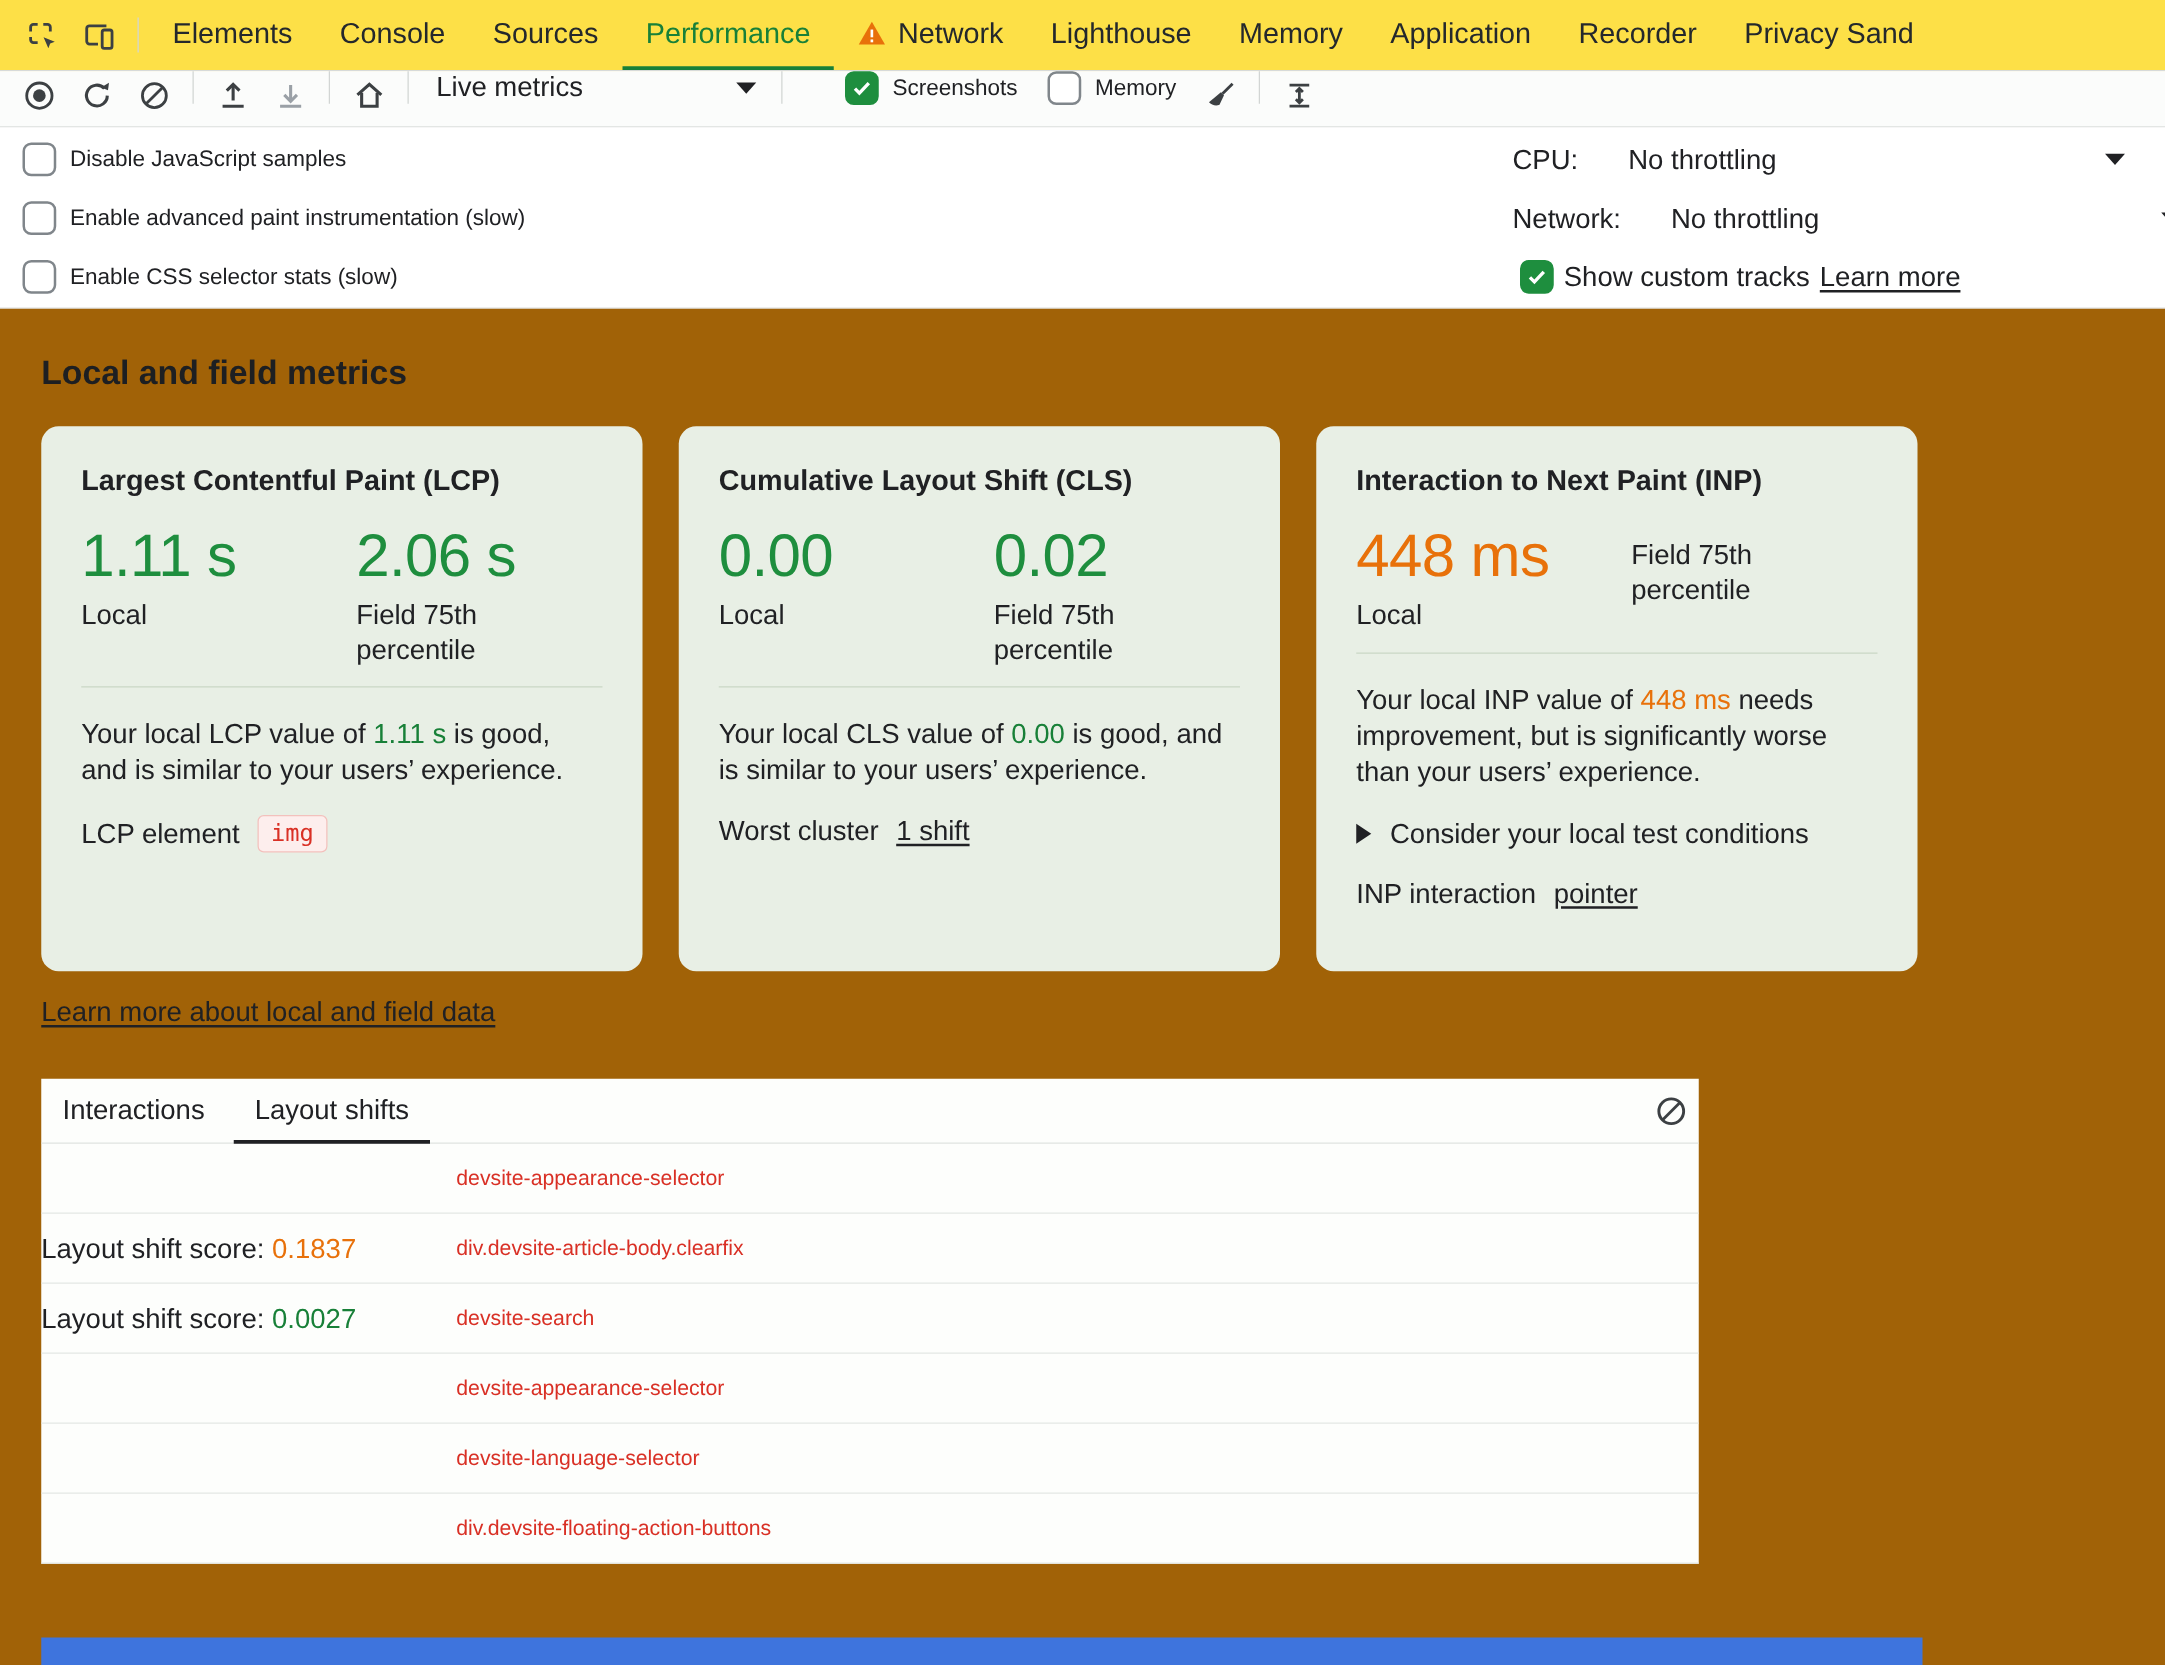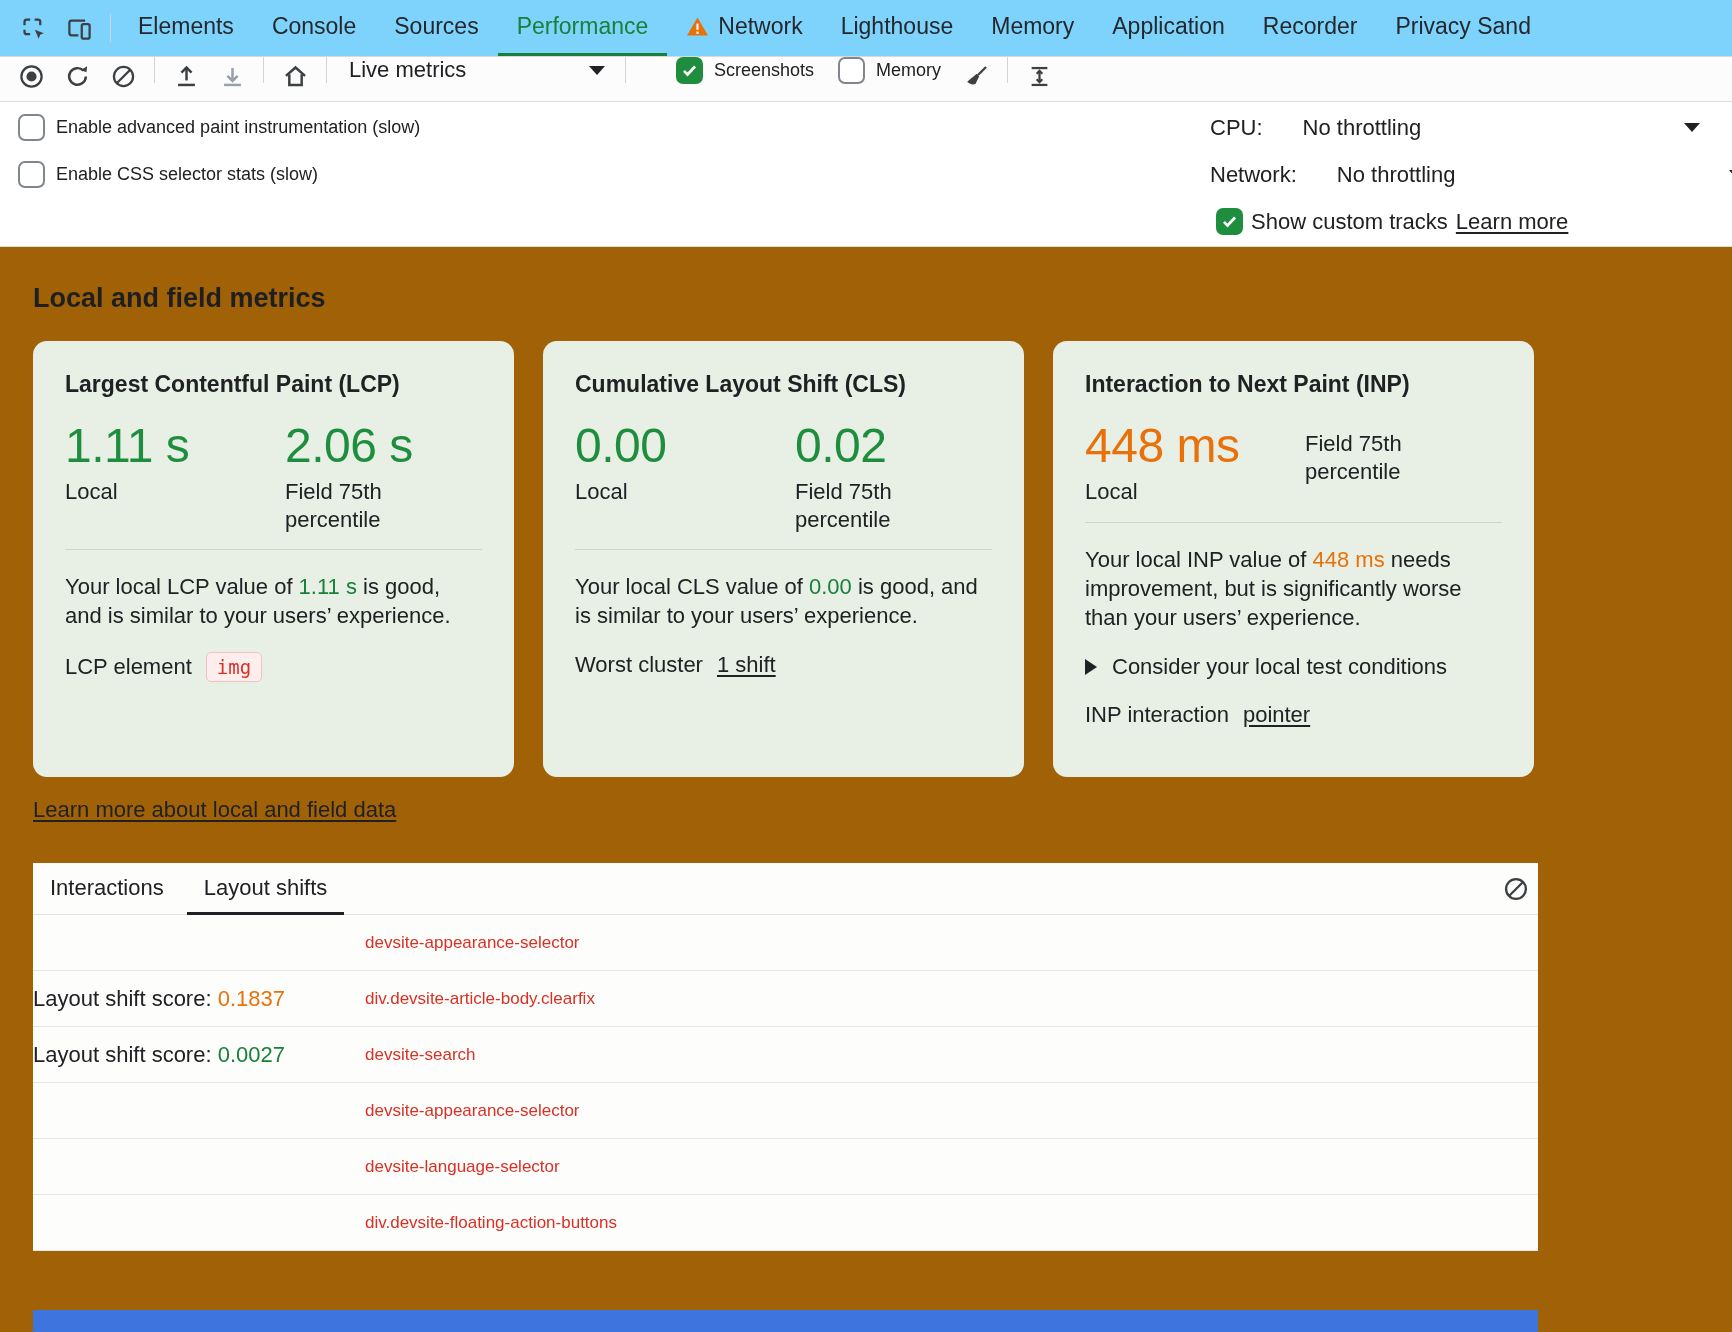--- a/index.html
+++ b/index.html
@@ -3,21 +3,21 @@
 <meta charset="utf-8">
 <style>
   * { margin:0; padding:0; box-sizing:border-box; }
   html,body { width:1732px; height:1332px; overflow:hidden; }
   body {
     font-family:"Liberation Sans", sans-serif;
     color:#202124; background:#fff; position:relative; font-size:22px;
   }
   
   .tabbar {
-    height:57px; background:#7dd3fc; border-bottom:1px solid #d7dad9;
+    height:57px; background:#fde047; border-bottom:1px solid #d7dad9;
     display:flex; align-items:stretch; padding-left:10px; white-space:nowrap; overflow:hidden;
   }
   .iconbtn {
     width:46px; height:100%; border:none; background:transparent; color:#3c4043;
     display:flex; align-items:center; justify-content:center; flex:none; cursor:pointer;
   }
   .tabbar .vsep { width:1px; background:#d2d5d4; margin:14px 8px; }
   .tabs { display:flex; align-items:stretch; }
   .tab {
     display:flex; align-items:center; gap:9px; padding:0 19px; font-size:23px;
@@ -65,21 +65,21 @@
   .summary { font-size:22px; line-height:1.32; margin-top:22px; }
   .footer-row { margin-top:22px; font-size:22px; display:flex; align-items:center; gap:14px; }
   .chip {
     font-family:"DejaVu Sans Mono", monospace; font-size:19px; color:#d93025;
     background:#fdeeed; border:1px solid #f3c1bd; border-radius:5px; padding:3px 10px; cursor:pointer;
   }
   .disclosure { margin-top:22px; font-size:22px; font-weight:500; display:flex; align-items:center; gap:15px; cursor:pointer; }
   .tri-right { width:0; height:0; border-left:12px solid #202124; border-top:8px solid transparent; border-bottom:8px solid transparent; }
   .learn-wrap { margin-top:20px; font-size:22px; }
   
-  .logs { margin-top:40px; width:1505px; background:#fdfefc; }
+  .logs { margin-top:40px; width:1326px; background:#fdfefc; }
   .logs-tabs { height:52px; display:flex; align-items:stretch; border-bottom:1px solid #e0e3df; }
   .logs-tab {
     display:flex; align-items:center; padding:0 17px; font-size:22px; font-weight:500;
     border-bottom:3px solid transparent; margin-bottom:-1px; margin-right:6px; cursor:pointer;
   }
   .logs-tab.active { border-bottom-color:#202124; }
   .clear-log { margin-left:auto; align-self:center; width:44px; height:40px; }
   .log-row { height:56px; display:flex; align-items:center; border-bottom:1px solid #e4e7e3; font-size:22px; }
   .score-cell { width:301px; flex:none; }
   .element-cell { font-family:Liberation Sans, sans-serif; font-size:17px; color:#d93025; cursor:pointer;margin-left:31px; }
@@ -239,20 +239,24 @@
         <path d="M9.5 9.5L12 7l2.5 2.5"></path>
           <path d="M9.5 14.5L12 17l2.5-2.5"></path>
       </svg>
     </span>
   </button>
 </div>
 
 <div class="settings">
   <label class="checkbox-row">
     <span class="cb"></span>
+    <span>Disable JavaScript samples</span>
+  </label>
+  <label class="checkbox-row">
+    <span class="cb"></span>
     <span>Enable advanced paint instrumentation (slow)</span>
   </label>
   <label class="checkbox-row">
     <span class="cb"></span>
     <span>Enable CSS selector stats (slow)</span>
   </label>
 
   <div class="settings-right">
     <div class="srow">
       <span class="t-label">CPU:</span>

